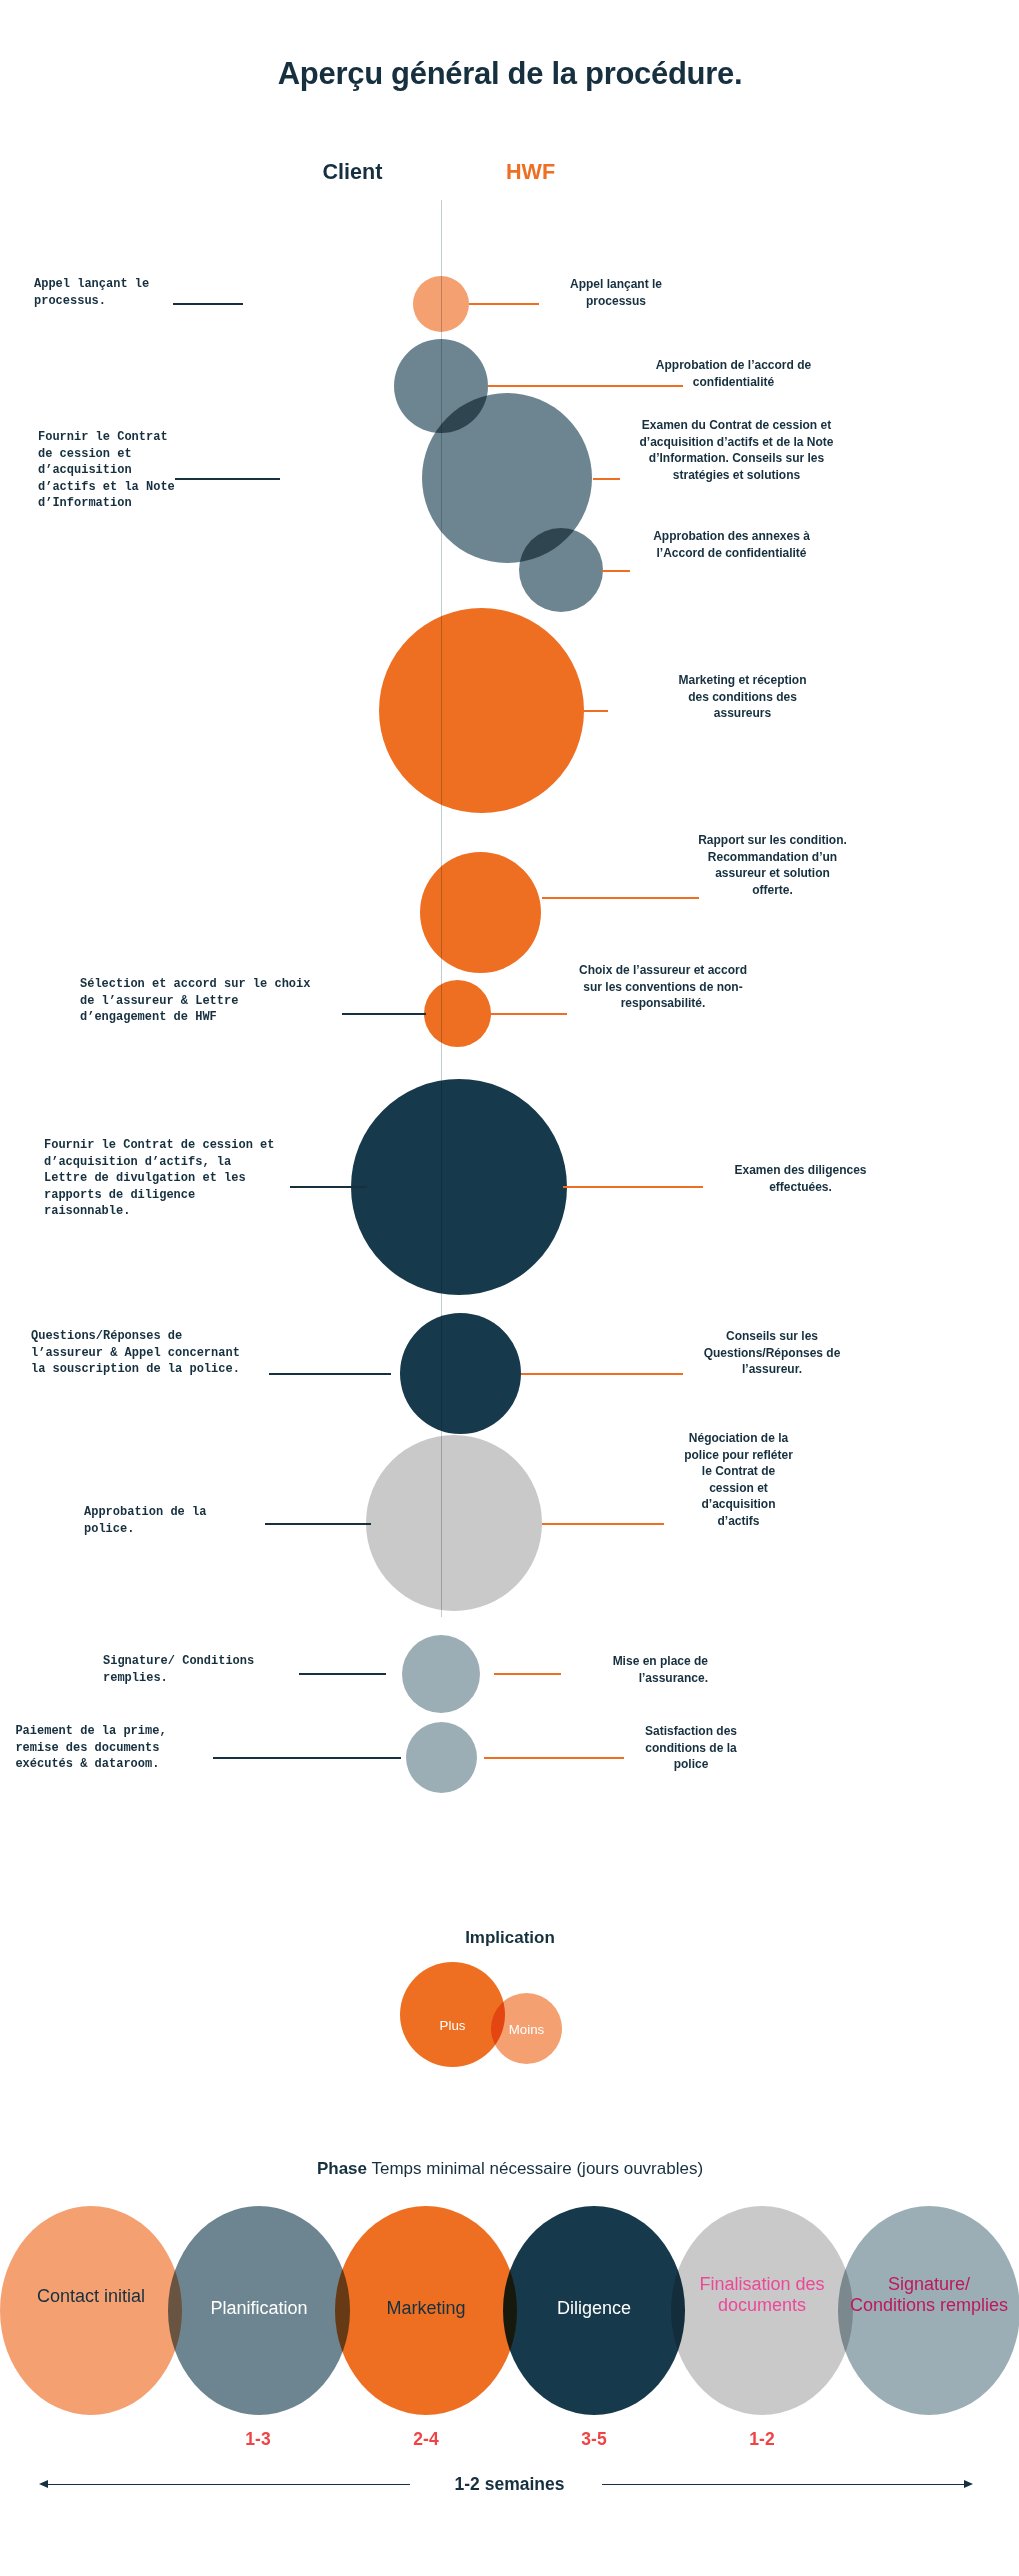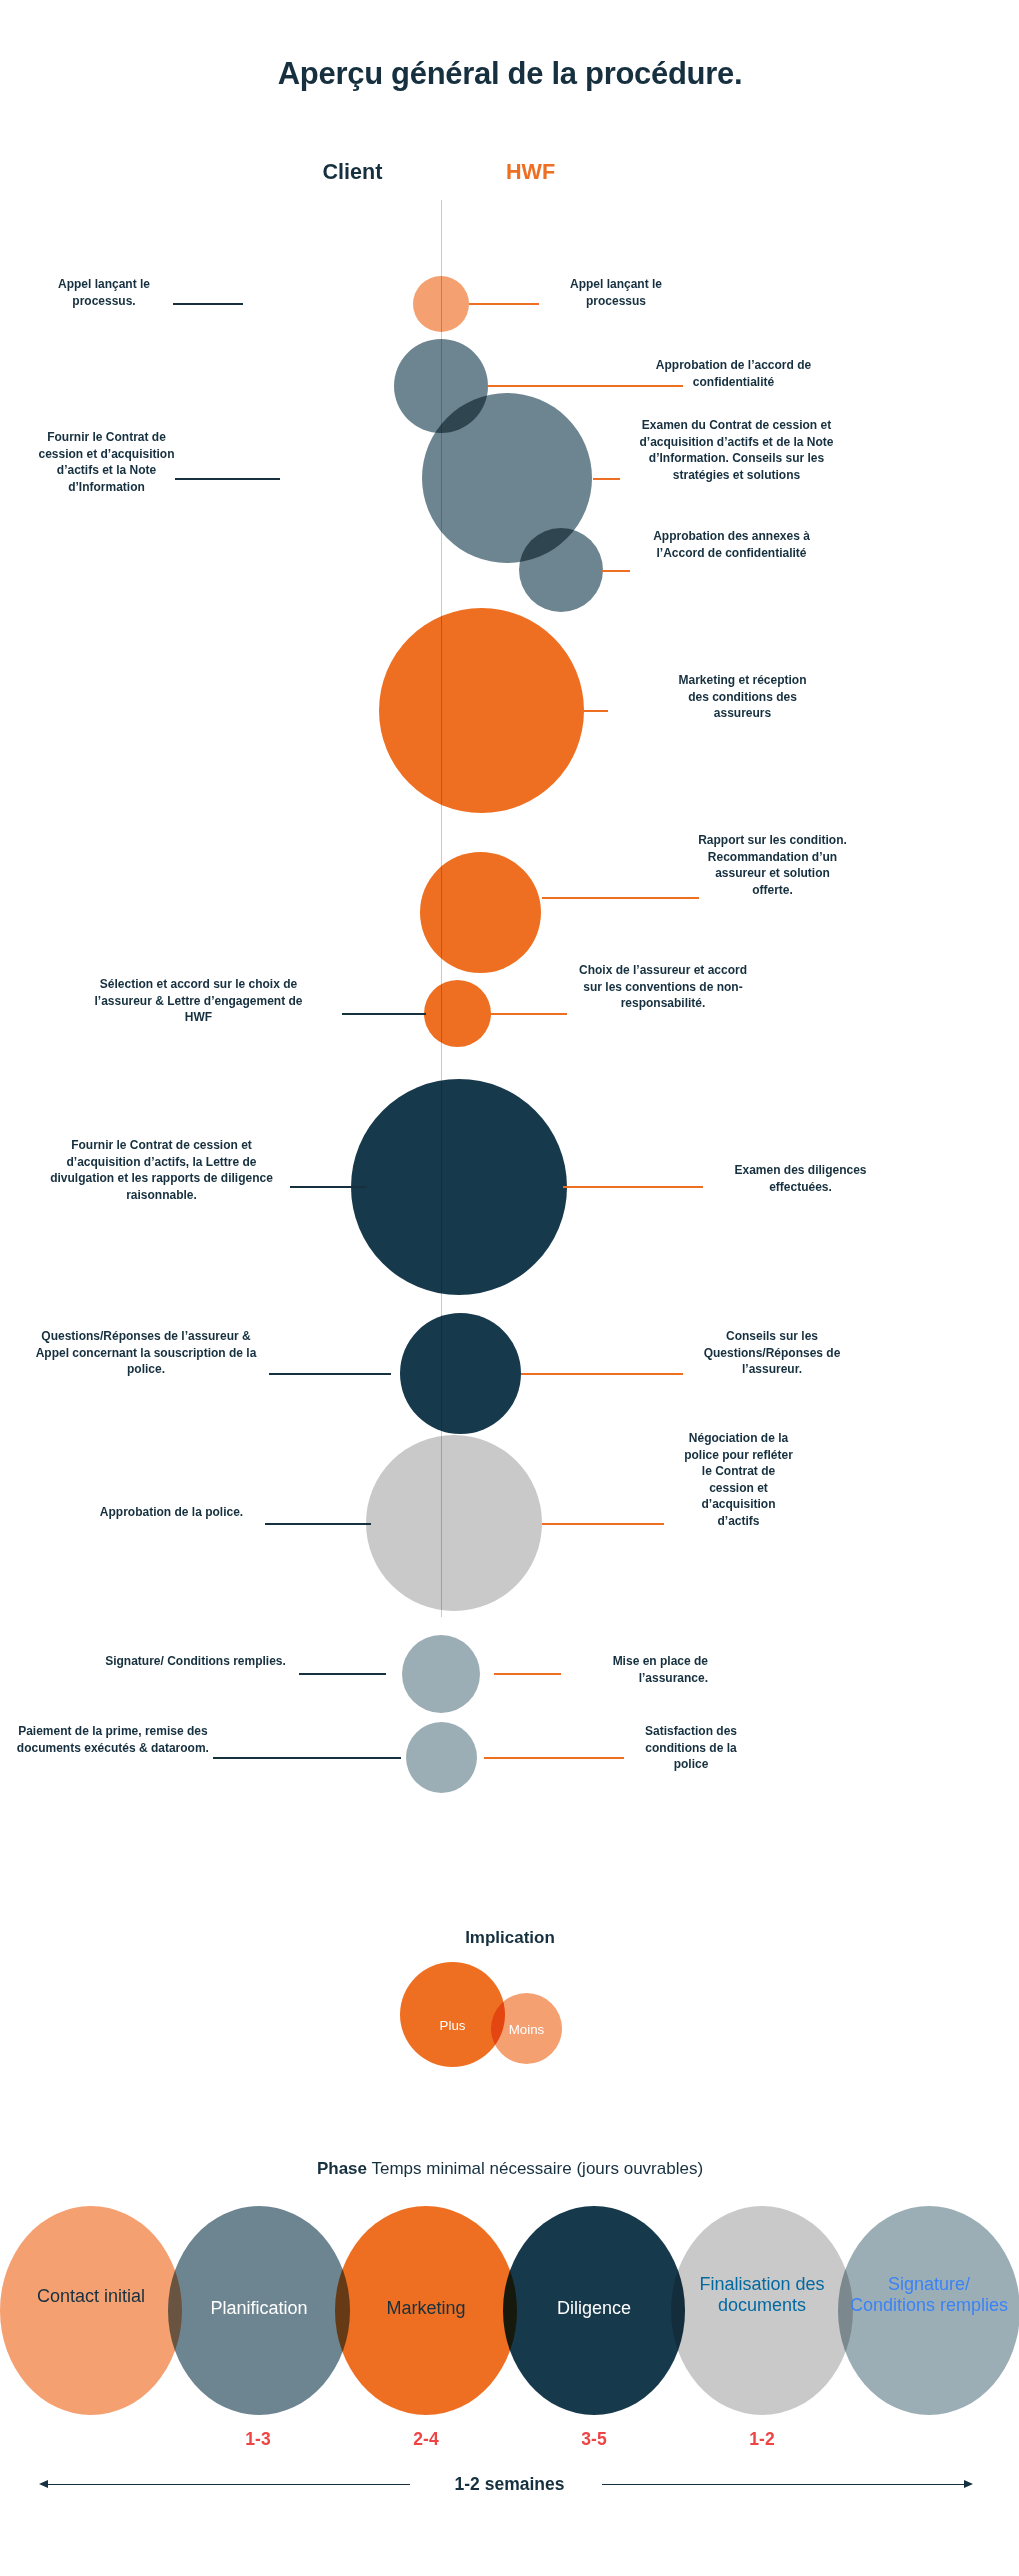--- a/index.html
+++ b/index.html
@@ -19,21 +19,21 @@
   #col-hwf{left:443px;top:159px;width:175px;text-align:center;font-size:21.6px;font-weight:bold;color:#ee6f22;}
   #axis-line{left:441px;top:200px;width:1px;height:1417px;background:#c3ccd1;}
   
   #flow{left:0;top:0;width:1020px;height:1829px;}
   .bub{position:absolute;border-radius:50%;mix-blend-mode:multiply;}
   .lead{position:absolute;height:2.1px;}
   .lead.l{background:#16303f;}
   .lead.r{background:#ee6f22;}
   .lbl{position:absolute;font-size:12px;line-height:1.38;color:#16303f;font-weight:bold;}
   .lbl.rc{text-align:center;}
-  .lbl.lc{text-align:center;}
+  .lbl.lc{text-align:left;font-family:Liberation Mono, monospace;}
   
   #impl-title{left:0;top:1928px;width:1020px;text-align:center;font-size:17px;font-weight:bold;color:#16303f;}
   #impl-plus{left:400px;top:1962px;width:105px;height:105px;border-radius:50%;background:#ee6f22;mix-blend-mode:multiply;}
   #impl-moins{left:491px;top:1993px;width:71px;height:71px;border-radius:50%;background:#f4a071;mix-blend-mode:multiply;}
   .impl-cap{position:absolute;font-size:13.3px;color:#fff;font-weight:normal;text-align:center;}
   
   #phase-title{left:0;top:2159px;width:1020px;text-align:center;font-size:17px;color:#16303f;}
   #phase-title b{font-weight:bold;margin-top:43px;}
   #phase-row{left:0;top:2206px;width:1020px;height:216px;}
   .ph{position:absolute;width:182px;height:209px;border-radius:50%;mix-blend-mode:multiply;}
@@ -140,22 +140,22 @@
   <div class="ph" style="left: 335px; top: 0px; background: rgb(238, 111, 34);"></div>
   <div class="ph" style="left: 503px; top: 0px; background: rgb(23, 57, 76);"></div>
   <div class="ph" style="left: 671px; top: 0px; background: rgb(201, 201, 201);"></div>
   <div class="ph" style="left: 838px; top: 0px; background: rgb(156, 174, 181);"></div>
 </div>
 
 <div class="abs ph-cap" style="left: 7px; top: 2286px; width: 168px; color: rgb(22, 48, 63);">Contact initial</div>
 <div class="abs ph-cap" style="left: 175px; top: 2298px; width: 168px; color: rgb(255, 255, 255);">Planification</div>
 <div class="abs ph-cap" style="left: 342px; top: 2298px; width: 168px; color: rgb(22, 48, 63);">Marketing</div>
 <div class="abs ph-cap" style="left: 510px; top: 2298px; width: 168px; color: rgb(255, 255, 255);">Diligence</div>
-<div class="abs ph-cap" style="left: 678px; top: 2274px; width: 168px; color: #0369a1;">Finalisation des documents</div>
-<div class="abs ph-cap" style="left: 845px; top: 2274px; width: 168px; color: #3b82f6;">Signature/ Conditions remplies</div>
+<div class="abs ph-cap" style="left: 678px; top: 2274px; width: 168px; color: #ec4899;">Finalisation des documents</div>
+<div class="abs ph-cap" style="left: 845px; top: 2274px; width: 168px; color: #be185d;">Signature/ Conditions remplies</div>
 
 <div class="abs dur" style="left: 195px; top: 2429px;">1-3</div>
 <div class="abs dur" style="left: 363px; top: 2429px;">2-4</div>
 <div class="abs dur" style="left: 531px; top: 2429px;">3-5</div>
 <div class="abs dur" style="left: 699px; top: 2429px;">1-2</div>
 
 <div class="abs" id="arrow-left"></div>
 <div class="abs arrhead" id="arrhead-l"></div>
 <div class="abs" id="arrow-right"></div>
 <div class="abs arrhead" id="arrhead-r"></div>

